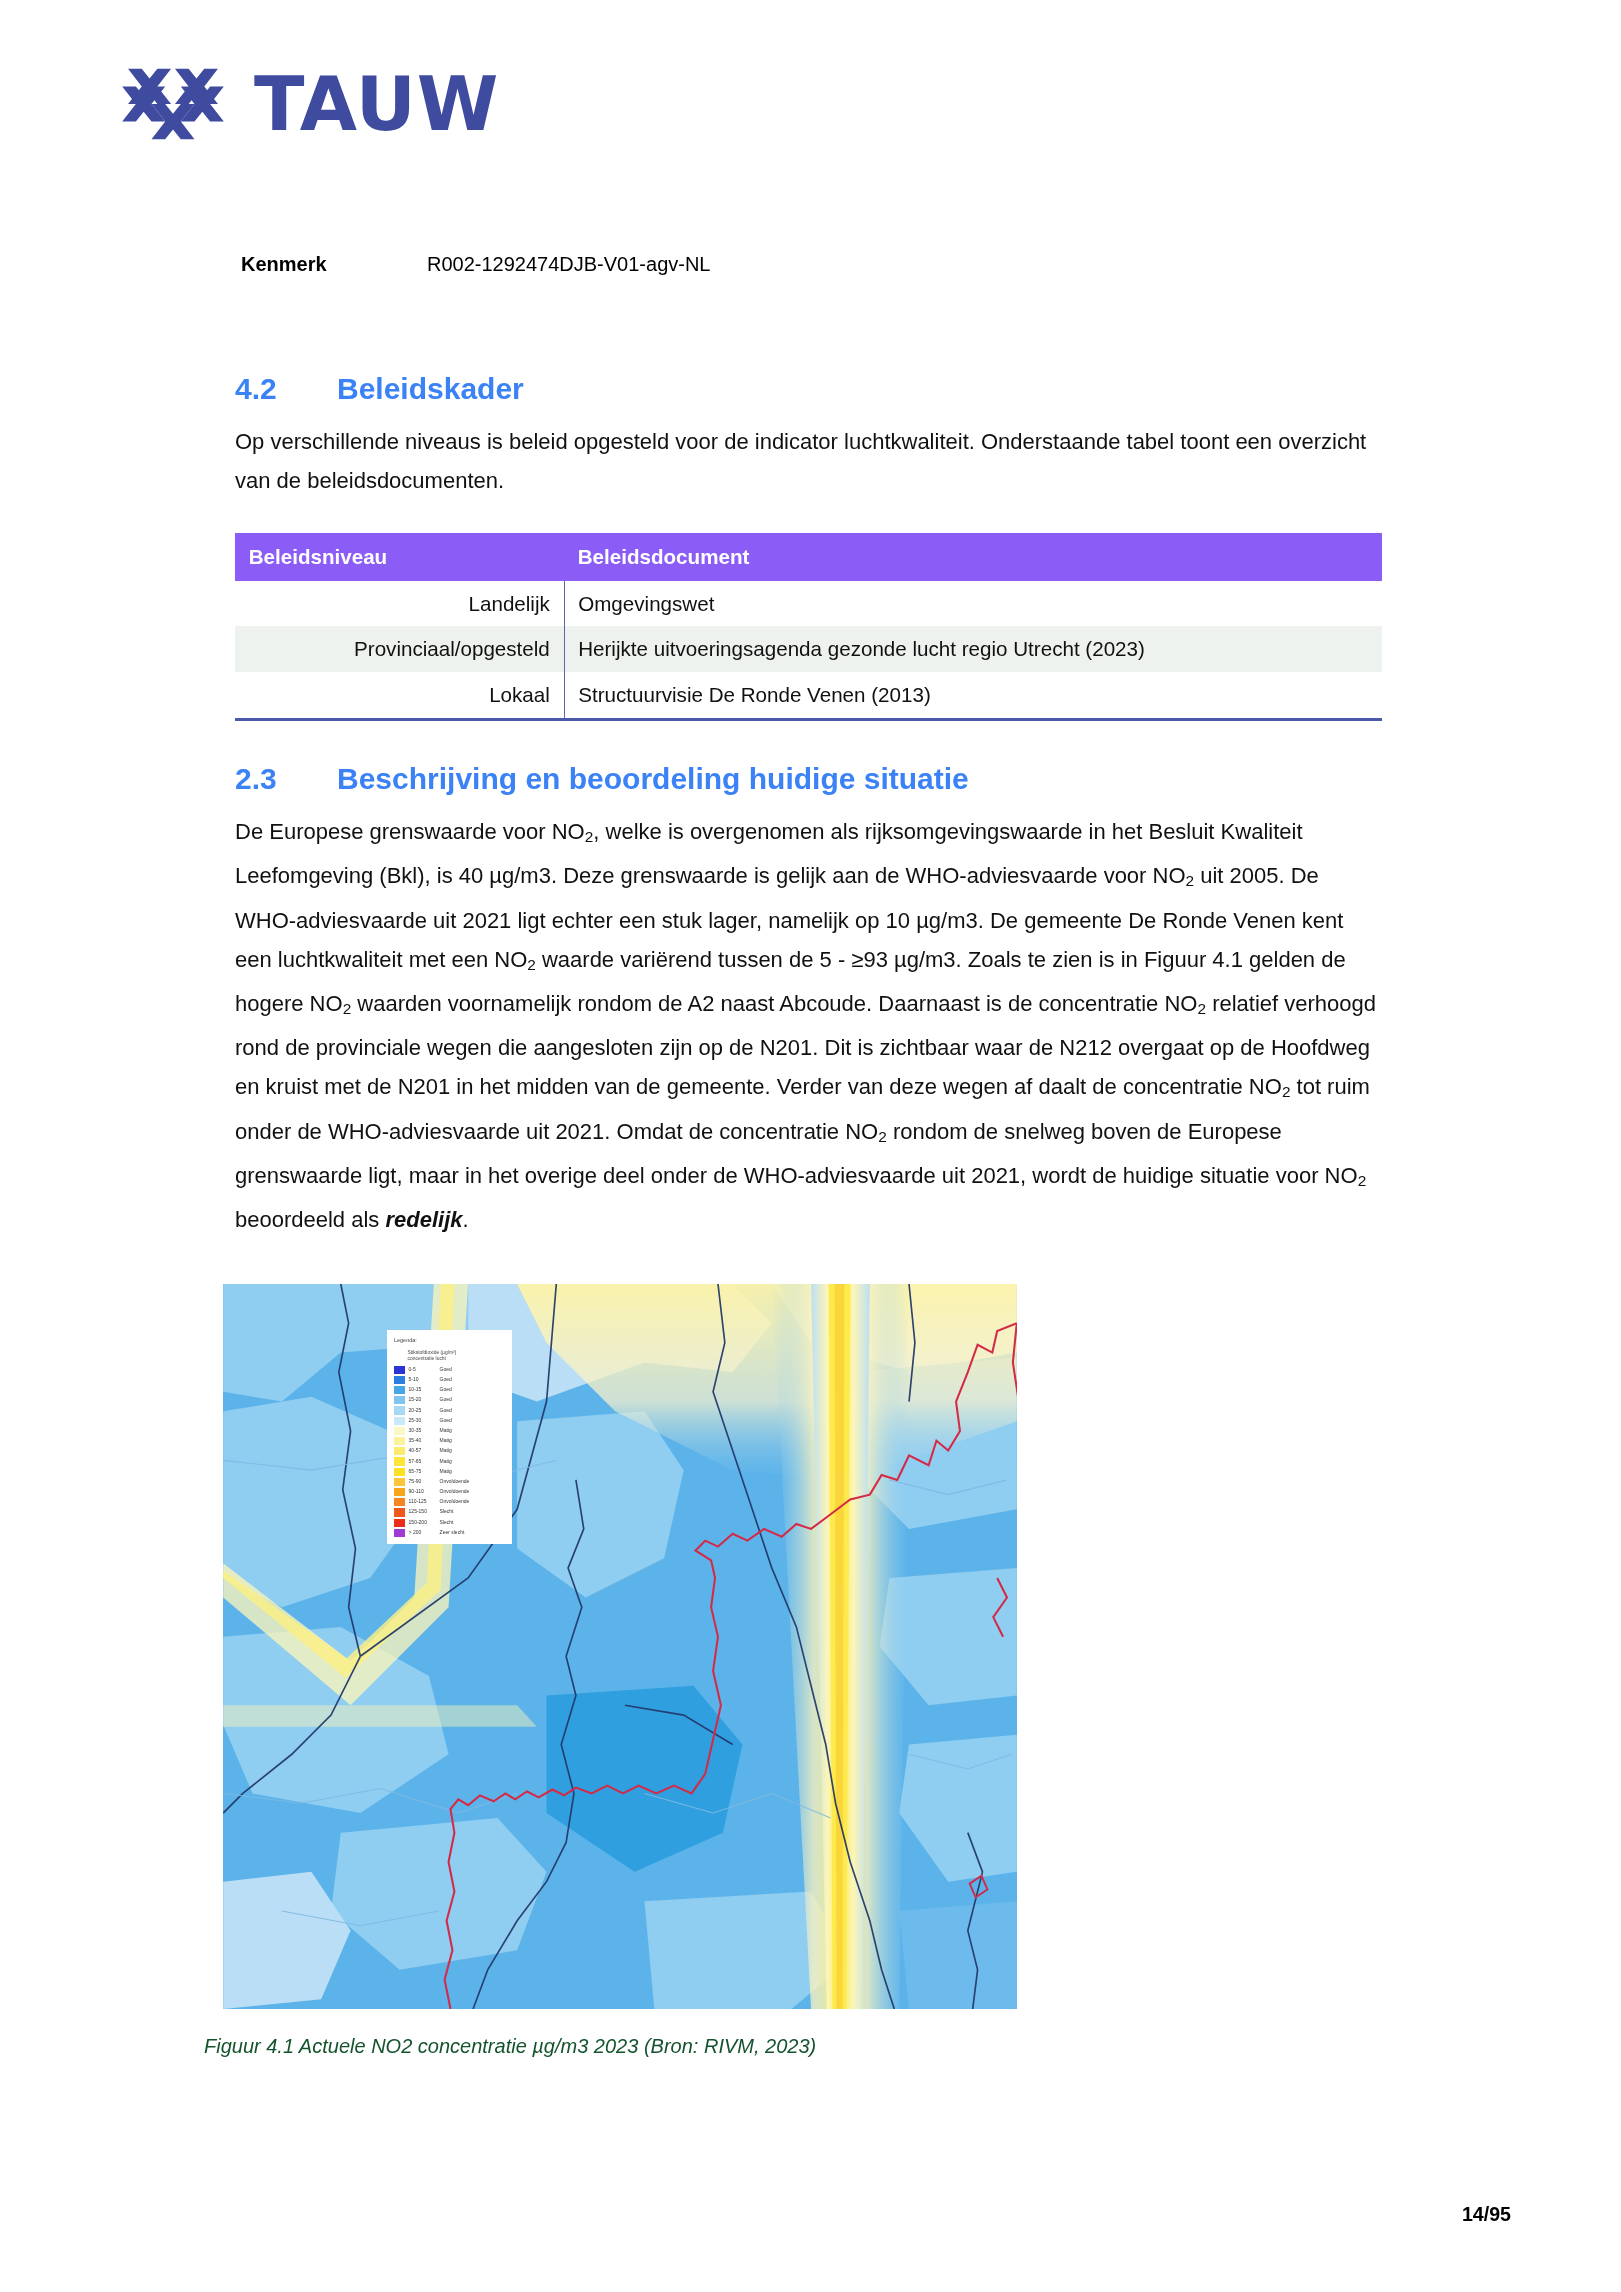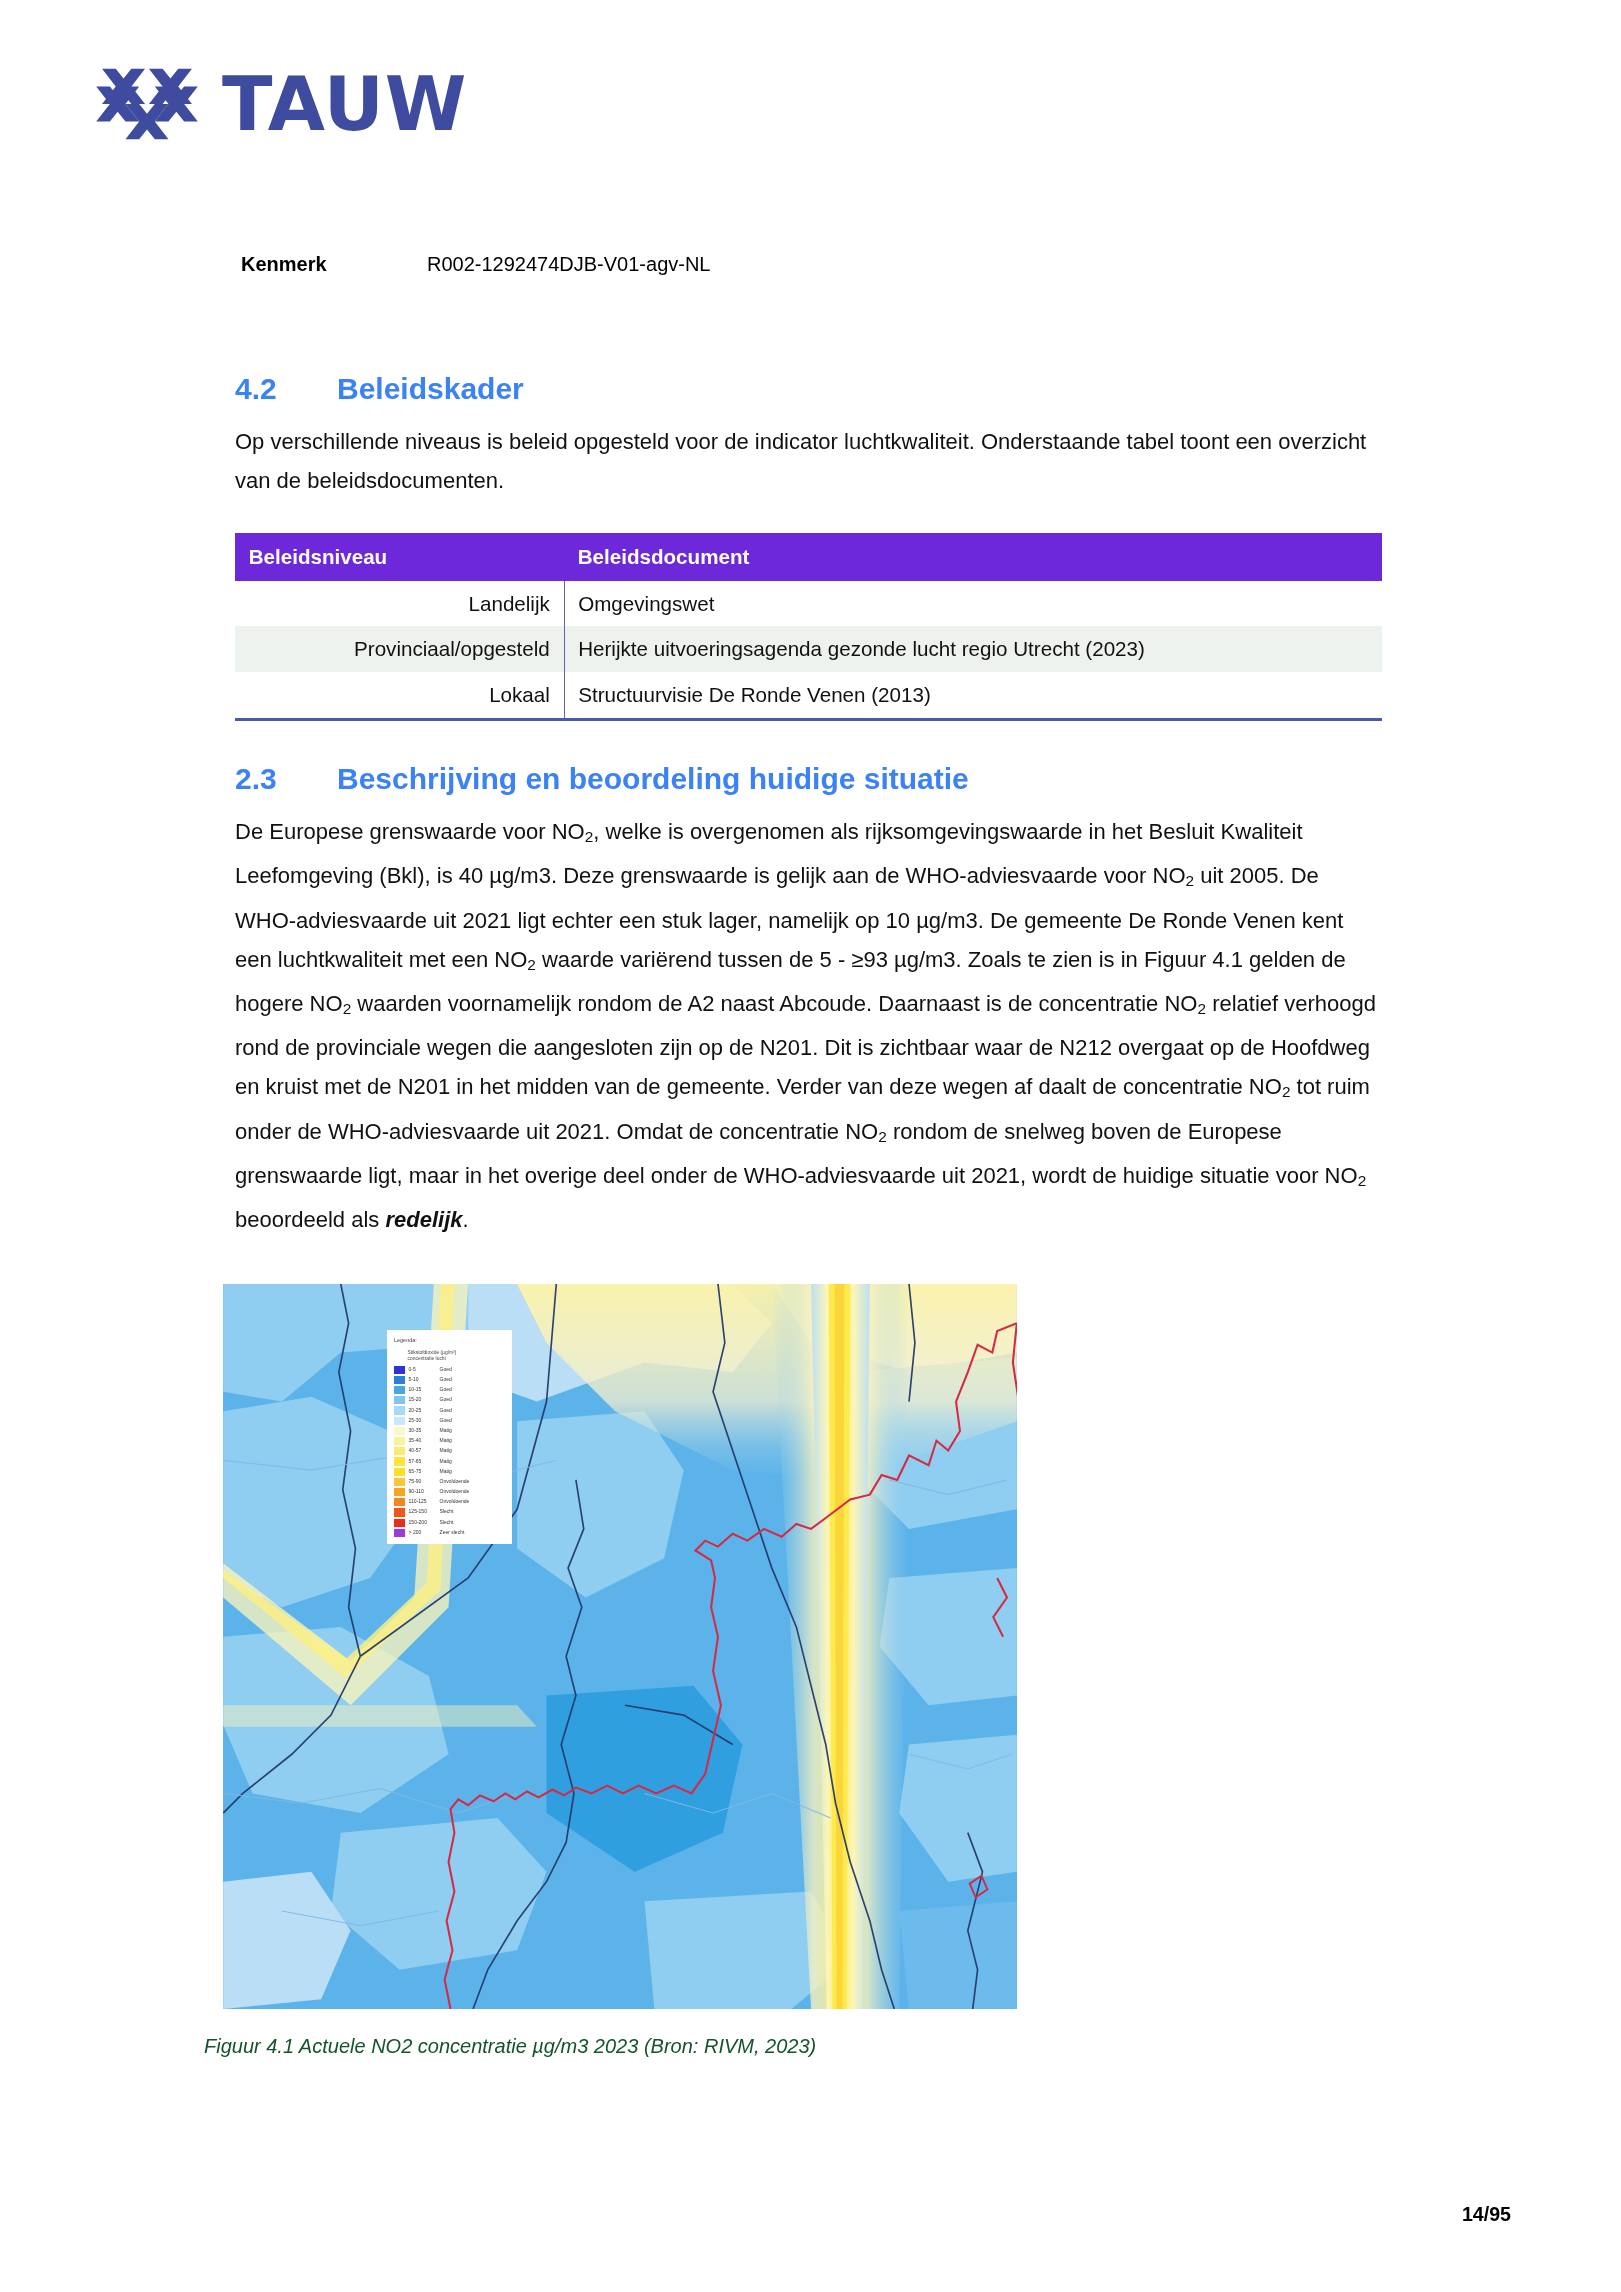--- a/index.html
+++ b/index.html
@@ -7,21 +7,21 @@
   body {
     width:1621px; height:2293px;
     background:#ffffff;
     font-family:"Liberation Sans", sans-serif;
     color:#000000;
     position:relative;
     overflow:hidden;
   }
 
   
-  #logo-block { position:absolute; left:96px; top:61px; display:flex; align-items:center; gap:24px; }
+  #logo-block { position:absolute; left:122px; top:61px; display:flex; align-items:center; gap:30px; }
   #logo-mark { width:102px; height:86px; }
   #logo-word {
     font-family:"DejaVu Sans", sans-serif;
     font-weight:700;
     font-size:74px;
     letter-spacing:1px;
     color:#3f4b9e;
     line-height:1;
   }
 
@@ -55,21 +55,21 @@
   .bi { font-weight:700; font-style:italic; }
 
   
   table.beleid {
     width:1147px;
     border-collapse:collapse;
     margin:33px 0 0 0;
     font-size:20.6px;
   }
   table.beleid th {
-    background:#6d28d9;
+    background:#8b5cf6;
     color:#ffffff;
     text-align:left;
     font-weight:700;
     padding:11.8px 13.7px 11.8px 13.7px;
     height:41px;
     border:none;
     margin-left:25px;
   }
   table.beleid td {
     padding:10.8px 13.7px;

